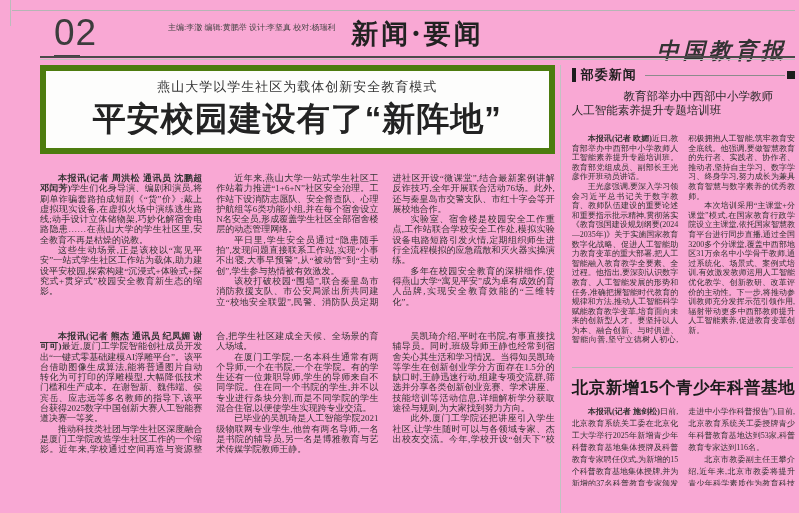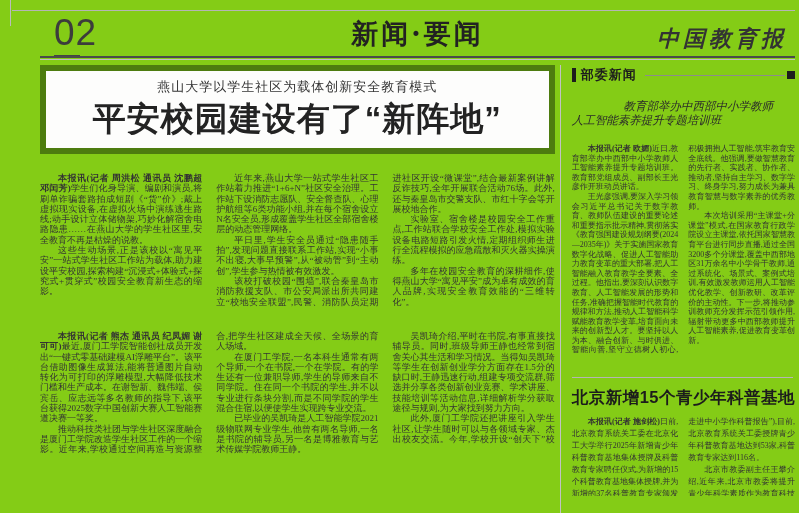--- a/index.html
+++ b/index.html
@@ -1,34 +1,34 @@
 <!DOCTYPE html>
 <html><head>
 <meta charset="utf-8">
 <style>
   * { margin:0; padding:0; box-sizing:border-box; }
   html,body { background:#e8e8e6; }
   .page {
     position:relative; width:799px; height:513px; margin:0 auto;
-    background:#84cc16; color:#2e2e2e; overflow:hidden;
+    background:#f9a8d4; color:#2e2e2e; overflow:hidden;
     font-family:"Liberation Serif", serif;
   }
   .corner-tick { position:absolute; left:10px; top:0; width:1px; height:26px; background:#bbb; }
   .top-rule { position:absolute; left:12px; right:4px; top:10px; height:1px; background:#b5b5b5; }
 
   
   .header { position:absolute; left:40px; right:4px; top:14px; height:42px; }
   .pagenum { position:absolute; left:14px; top:0; font-family:"Liberation Sans",sans-serif;
              font-size:37px; line-height:38px; color:#3c3c3c; letter-spacing:1px; }
   .pagenum-underline { position:absolute; left:14px; top:41px; width:26px; height:3px; background:#444; }
   .meta { position:absolute; left:128px; top:8px; font-size:8px; line-height:12px; color:#444;
           font-family:"Liberation Sans",sans-serif; }
   .section-title { position:absolute; left:50%; transform:translateX(-50%); top:2px;
           font-family:"DejaVu Serif",serif; font-weight:900; font-size:27px; letter-spacing:3px; color:#222; }
-  .masthead { position:absolute; right:8px; top:10px; font-family:"DejaVu Serif",serif;
+  .masthead { position:absolute; right:8px; top:22px; font-family:"DejaVu Serif",serif;
           font-style:italic; font-weight:bold; font-size:22px; letter-spacing:4px; color:#333; }
   .header-rule { position:absolute; left:40px; right:4px; top:56px; height:4px;
           border-top:2px solid #4a4a4a; border-bottom:1px solid #c0c0c0; }
 
   
   .content { position:absolute; left:40px; right:4px; top:65px; bottom:0; display:flex; }
   .main-col { width:531px; }
   .divider-v { width:1px; background:#c2c2c2; margin:0 5px 0 5px; }
   .side-col { flex:1; padding-left:6px; }
 
@@ -44,22 +44,22 @@
   .a2 { margin-top:7px; }
   .a2 .cols3 { height:126px; }
 
   
   .side-header { display:flex; align-items:center; height:16px; margin-top:2px; }
   .side-header .bar { width:4px; height:14px; background:#1d1d1d; margin-right:5px; }
   .side-header .label { font-family:"Liberation Sans",sans-serif; font-weight:700; font-size:13px; color:#1d1d1d; letter-spacing:1px; }
   .side-header .line { flex:1; height:1px; background:#8c8c8c; margin:0 2px 0 8px; }
   .side-header .sq { width:8px; height:8px; background:#1d1d1d; }
 
-  .side-kicker { margin-top:16px; font-family:"Liberation Sans",sans-serif; font-size:11.5px;
-                 line-height:14px; color:#2a2a2a;font-style:italic; }
+  .side-kicker { margin-top:6px; font-family:"Liberation Sans",sans-serif; font-size:11.5px;
+                 line-height:14px; color:#2a2a2a; }
   .side-kicker .k1 { padding-left:4.5em; }
   .s-title { font-family:"Liberation Sans",sans-serif; font-weight:700; font-size:13px;
              letter-spacing:.5px; color:#1c1c1c; margin-top:5px; white-space:nowrap; }
   .cols2 { column-count:2; column-gap:10px; font-size:8px; line-height:9.6px; margin-top:17px; height:227px; }
 
   .side-sep { height:1px; background:#b5b5b5; margin:6px 2px 0 0; }
 
   .bj-title { font-family:"Liberation Sans",sans-serif; font-weight:700; font-size:16.5px;
               letter-spacing:.5px; color:#1c1c1c; text-align:center; margin-top:9px; white-space:nowrap; }
   .bj-body { display:flex; gap:10px; margin-top:7px; height:80px; overflow:hidden; }
@@ -71,20 +71,21 @@
 <body>
 
 <div class="page">
   <div class="corner-tick"></div>
   <div class="top-rule"></div>
 
   <div class="header">
     <div class="pagenum">02</div>
     <div class="pagenum-underline"></div>
     <div class="meta">
+      <div>主编:李澈 编辑:黄鹏举 设计:李坚真 校对:杨瑞利</div>
     </div>
     <div class="section-title">新闻·要闻</div>
     <div class="masthead">中国教育报</div>
   </div>
   <div class="header-rule"></div>
 
   <div class="content">
     <div class="main-col">
 
       <article class="a1">

